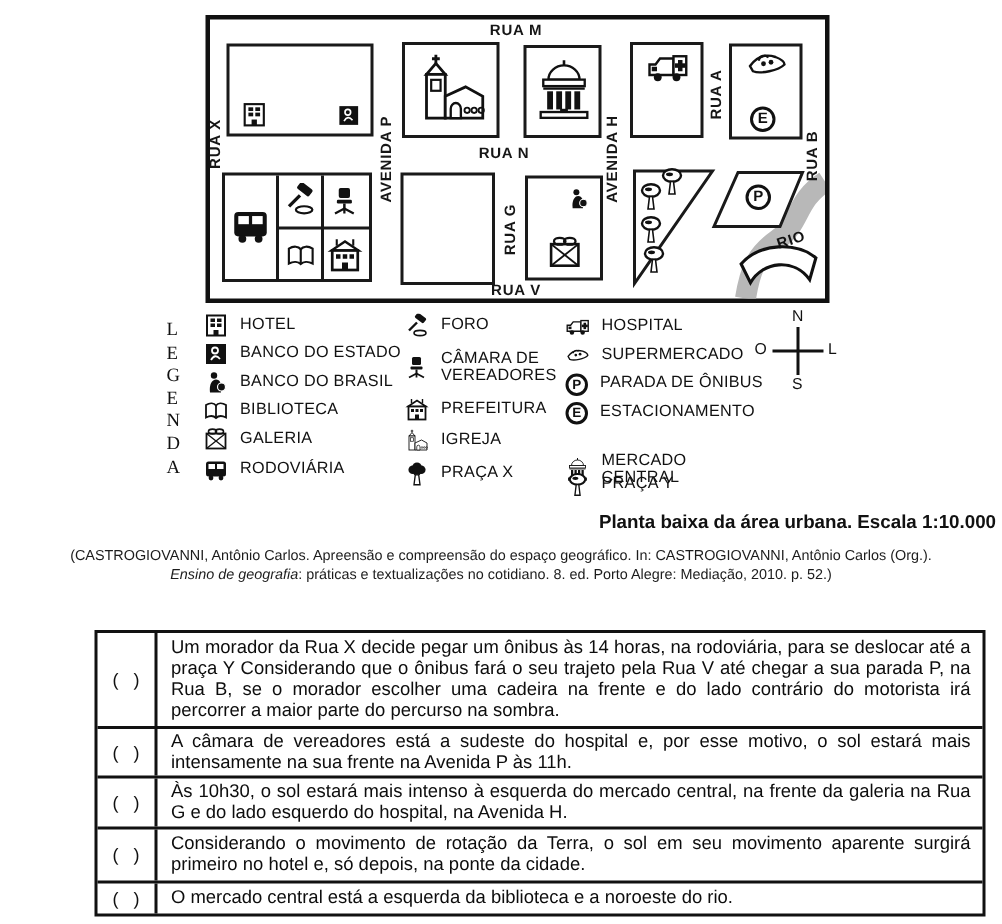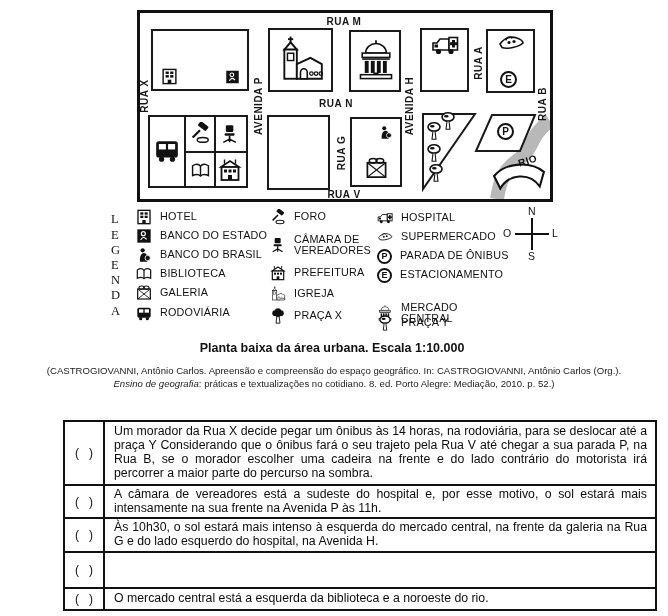--- a/index.html
+++ b/index.html
@@ -36,21 +36,21 @@
   .compass{position:absolute;left:506px;top:208px;width:52px;height:52px;}
   .compass .ln-v{position:absolute;left:25px;top:10px;width:2px;height:32px;background:#111;}
   .compass .ln-h{position:absolute;left:9px;top:25px;width:34px;height:2px;background:#111;}
   .compass span{position:absolute;font:10.5px "Liberation Sans",sans-serif;color:#111;}
   .compass .n{left:22px;top:-3px;}
   .compass .s{left:22px;top:42px;}
   .compass .o{left:-3px;top:19px;}
   .compass .l{left:46px;top:19px;}
 
   
-  .caption{position:absolute;left:0;top:341px;width:664px;text-align:center;
+  .caption{position:absolute;left:0;top:341px;width:664px;text-align:right;
      font:bold 12.5px "Liberation Sans",sans-serif;color:#111;}
   .cite{position:absolute;left:0;top:365px;width:668px;text-align:center;
      font:9.6px "Liberation Sans",sans-serif;color:#1c1c1c;line-height:1.35;}
   .cite .it{font-style:italic;}
 
   
   .tbl{position:absolute;left:63px;top:420px;width:594px;border:2px solid #111;background:#fff;box-sizing:border-box;}
   .trow{display:flex;border-bottom:2px solid #111;box-sizing:border-box;}
   .trow:last-child{border-bottom:none;}
   .tcheck{width:40px;flex:0 0 40px;border-right:2px solid #111;display:flex;align-items:center;justify-content:center;
@@ -498,20 +498,23 @@
         </div>
     </div>
     <div class="trow h34">
       <div class="tcheck">(&nbsp;&nbsp;&nbsp;)</div>
       <div class="ttext">
           <p>Às 10h30, o sol estará mais intenso à esquerda do mercado central, na frente da galeria na Rua G e do lado esquerdo do hospital, na Avenida H.</p>
         </div>
     </div>
     <div class="trow h36">
       <div class="tcheck">(&nbsp;&nbsp;&nbsp;)</div>
+      <div class="ttext">
+          <p>Considerando o movimento de rotação da Terra, o sol em seu movimento aparente surgirá primeiro no hotel e, só depois, na ponte da cidade.</p>
+        </div>
     </div>
     <div class="trow h20">
       <div class="tcheck">(&nbsp;&nbsp;&nbsp;)</div>
       <div class="ttext">
           <p>O mercado central está a esquerda da biblioteca e a noroeste do rio.</p>
         </div>
     </div>
   </div>
 
 </div>

